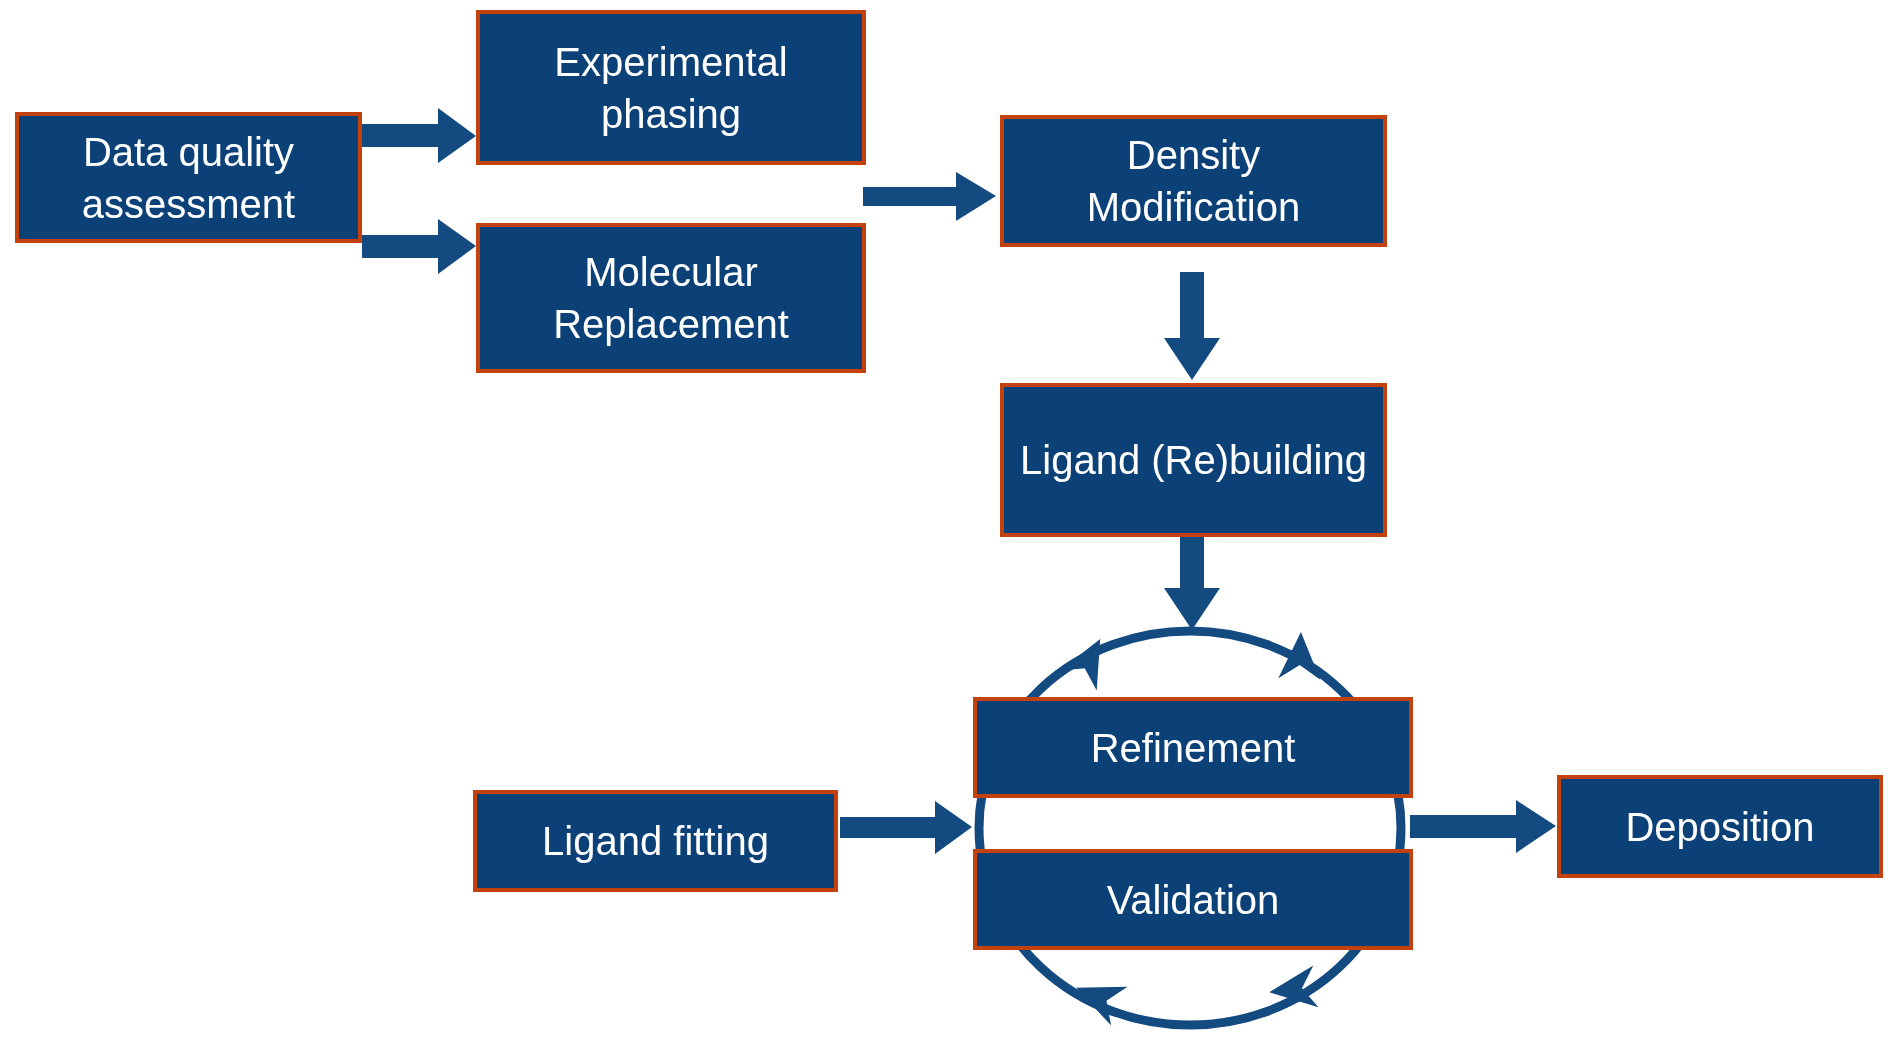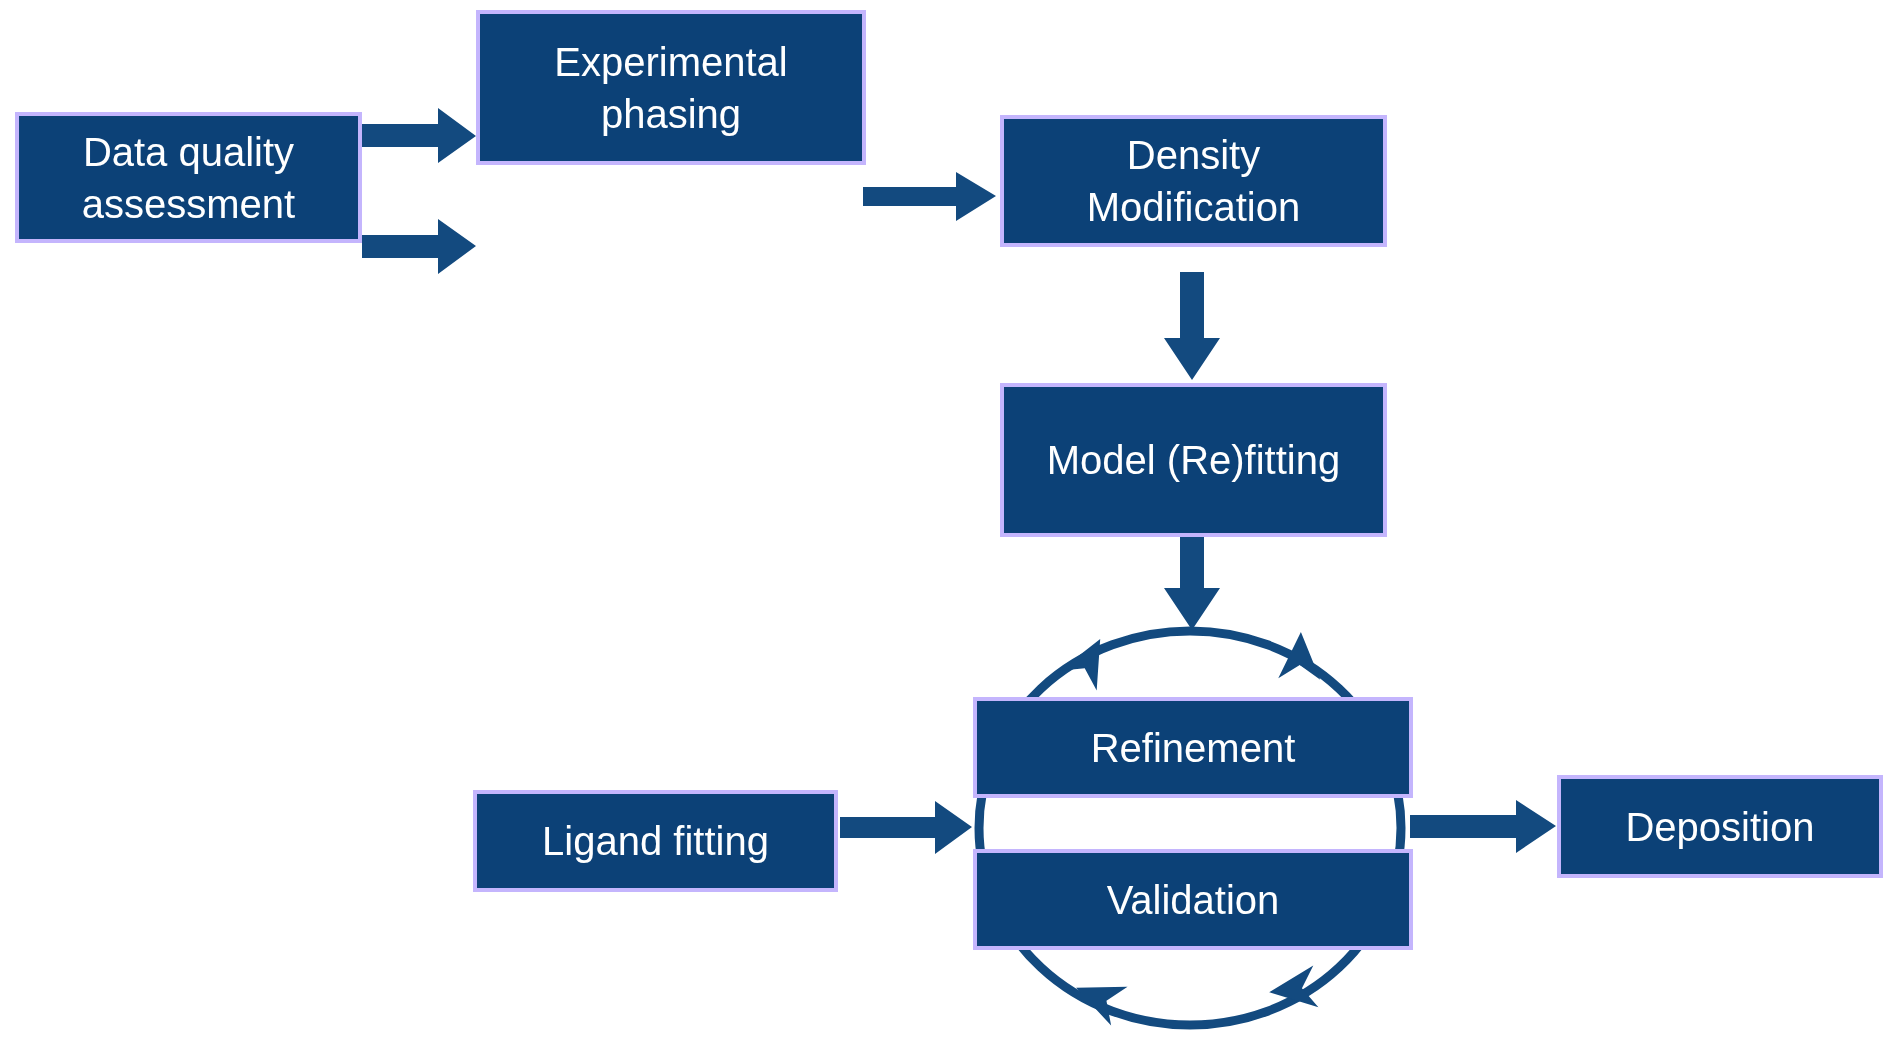--- a/index.html
+++ b/index.html
@@ -19,21 +19,21 @@
     position: absolute;
     left: 0; top: 0;
     width: 1903px; height: 1043px;
     z-index: 1;
   }
   .box {
     position: absolute;
     z-index: 2;
     box-sizing: border-box;
     background: #0c4177;
-    border: 4px solid #c4b5fd;
+    border: 4px solid #c2410c;
     color: #ffffff;
     display: flex;
     align-items: center;
     justify-content: center;
     text-align: center;
     font-size: 40px;
     line-height: 1.3;
     padding: 0 14px;
   }
   
@@ -77,27 +77,30 @@
   </svg>
 
   <div class="box" id="box-data-quality">
     <span>Data quality assessment</span>
   </div>
 
   <div class="box" id="box-experimental">
     <span>Experimental phasing</span>
   </div>
 
+  <div class="box" id="box-molecular">
+    <span>Molecular Replacement</span>
+  </div>
 
   <div class="box" id="box-density">
     <span>Density Modification</span>
   </div>
 
   <div class="box" id="box-model">
-    <span>Model (Re)fitting</span>
+    <span>Ligand (Re)building</span>
   </div>
 
   <div class="box" id="box-refinement">
     <span>Refinement</span>
   </div>
 
   <div class="box" id="box-validation">
     <span>Validation</span>
   </div>
 

